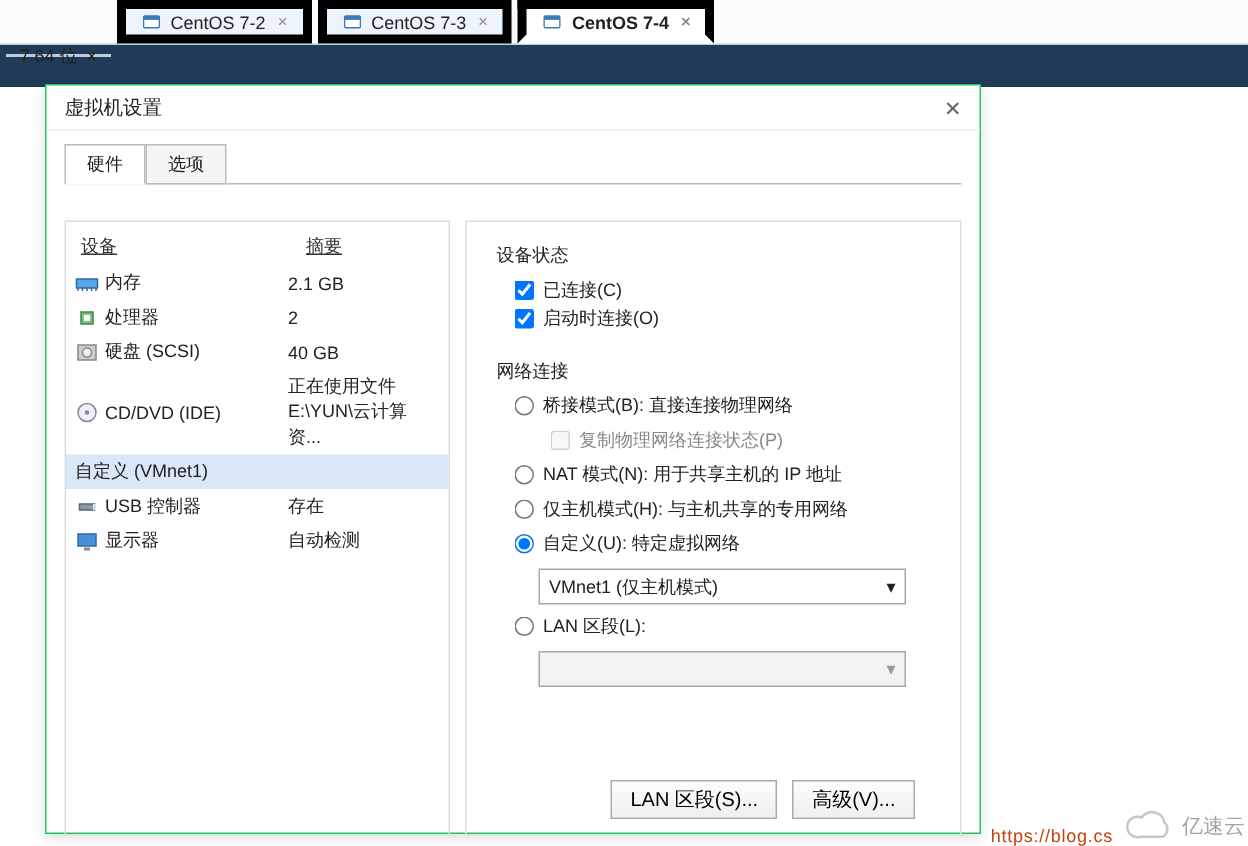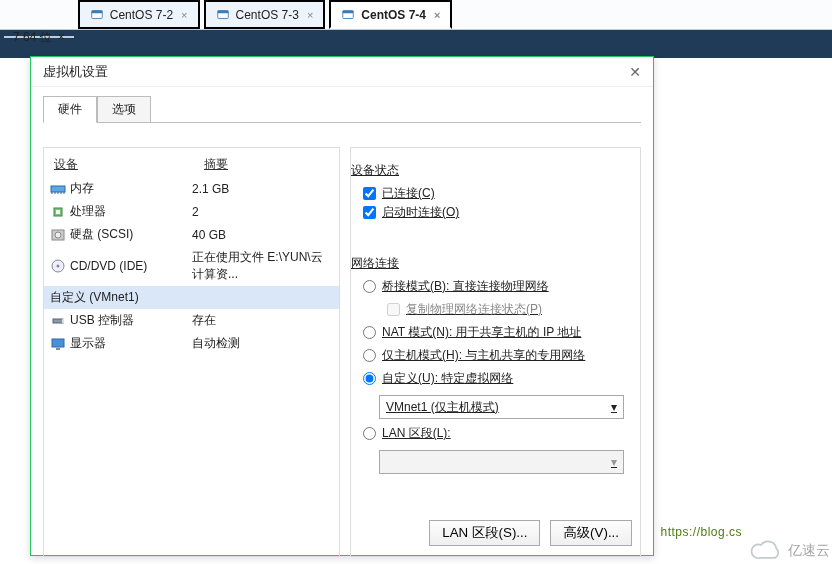--- a/index.html
+++ b/index.html
@@ -2,21 +2,21 @@
 <html><head>
 <meta charset="utf-8">
 <style>
   * { box-sizing: border-box; font-family: "Microsoft YaHei", "Segoe UI", sans-serif; }
   body { margin:0; background:#fff; font-size:12px; color:#222; }
   .page { width:832px; height:564px; position:relative; overflow:hidden; }
   
   .tabbar { height:30px; border-bottom:1px solid #bcd; background:#fafcfe; display:flex; align-items:stretch; padding:0 4px; gap:4px; }
   .bittab { display:flex; align-items:center; padding:0 8px; border:1px solid #bcd; background:#fff; border-bottom-color:#fff; gap:6px; }
   .bittab.inactive { background:#f3f6fb; border-bottom-color:#bcd;margin-top:36px; }
-  .vmtab { display:flex; align-items:center; padding:0 10px; background:#eef4fb; border:2px solid #000000; gap:6px; position:relative; }
+  .vmtab { display:flex; align-items:center; padding:0 10px; background:#eef4fb; border:6px solid #000000; gap:6px; position:relative; }
   .vmtab.active { background:#fff; border-bottom-color:#fff;font-weight:bold; }
   .vmtab .close { color:#888; font-size:11px; margin-left:2px; }
   .vmicon { width:14px; height:14px; }
   .darkband { height:28px; background:#1f3b57; }
   
   .dialog { position:absolute; left:30px; top:56px; width:624px; height:500px; background:#fff; border:1px solid #22c55e; box-shadow:0 2px 8px rgba(0,0,0,0.15); }
   .dlg-titlebar { height:30px; display:flex; align-items:center; justify-content:space-between; padding:0 12px; border-bottom:1px solid #eee;}
   .dlg-titlebar .title { font-size:13px; }
   .dlg-close { font-size:14px; color:#666; }
   .dlg-body { padding:8px 12px 12px 12px; }
@@ -27,33 +27,33 @@
   
   .hwpane { width:346px; border:1px solid #ddd; height:410px; padding:4px 0; }
   .hwhead { display:flex; padding:4px 10px; color:#333;text-decoration:underline; }
   .hwhead .col1 { width:150px; }
   .hwrow { display:flex; align-items:center; padding:3px 6px; gap:6px; }
   .hwrow.sel { background:#d9e7f8; }
   .hwrow .lbl { width:136px; display:flex; align-items:center; gap:4px;}
   .hwrow .summ { flex:1; }
   .hwrow .icon { width:16px; height:16px; }
   
-  .rpane { flex:1; border:1px solid #ddd; height:410px; padding:10px 0; position:relative;text-decoration:underline;}
+  .rpane { flex:1; border:1px solid #ddd; height:410px; padding:10px 20px; position:relative;}
   .grp-title { margin:4px 0 6px 0; }
   .chk { display:flex; align-items:center; gap:6px; margin:2px 0 2px 12px;}
   .radio { display:flex; align-items:center; gap:6px; margin:6px 0 2px 12px;}
   .radio.sub { margin-left:36px; color:#888;align-items:center;}
   .select { width:245px; height:24px; border:1px solid #a8a8a8; background:#fff; margin:8px 16px 0 28px; padding:0 6px; display:flex; align-items:center; justify-content:space-between;}
   .select.disabled { background:#f3f3f3; color:#999; }
-  .btnrow { position:absolute; right:8px; bottom:10px; display:flex; gap:10px;}
+  .btnrow { position:absolute; right:30px; bottom:10px; display:flex; gap:10px;}
   .btn { border:1px solid #aaa; background:linear-gradient(#fdfdfd,#efefef); padding:3px 12px; }
   input[type=checkbox],input[type=radio]{ margin:0; }
   .watermark { position:absolute; right:2px; bottom:2px; display:flex; align-items:center; gap:4px; opacity:0.6; font-size:14px; color:#666;}
   .watermark svg { width:34px; height:22px;}
-  .faint { position:absolute; right:90px; bottom:25px; color:#4d7c0f; font-size:12px; letter-spacing:0.5px;}
+  .faint { position:absolute; right:90px; bottom:0; color:#c2410c; font-size:12px; letter-spacing:0.5px;}
 </style>
 </head>
 <body>
 <div class="page">
 
 <div class="tabbar">
   <div class="bittab inactive">
     <span>7 64 位</span>
     <span class="close">×</span>
   </div>
@@ -170,21 +170,21 @@
         <div class="grp-title">设备状态</div>
         <label class="chk">
               <input type="checkbox" checked="" style="">
               <span>已连接(C)</span>
             </label>
         <label class="chk">
               <input type="checkbox" checked="" style="">
               <span>启动时连接(O)</span>
             </label>
 
-        <div class="grp-title" style="margin-top:34px;">网络连接</div>
+        <div class="grp-title" style="margin-top:18px;">网络连接</div>
         <label class="radio">
               <input type="radio" name="net" style="">
               <span>桥接模式(B): 直接连接物理网络</span>
             </label>
         <label class="radio sub">
               <input type="checkbox" disabled="" style="">
               <span>复制物理网络连接状态(P)</span>
             </label>
         <label class="radio">
               <input type="radio" name="net" style="">

